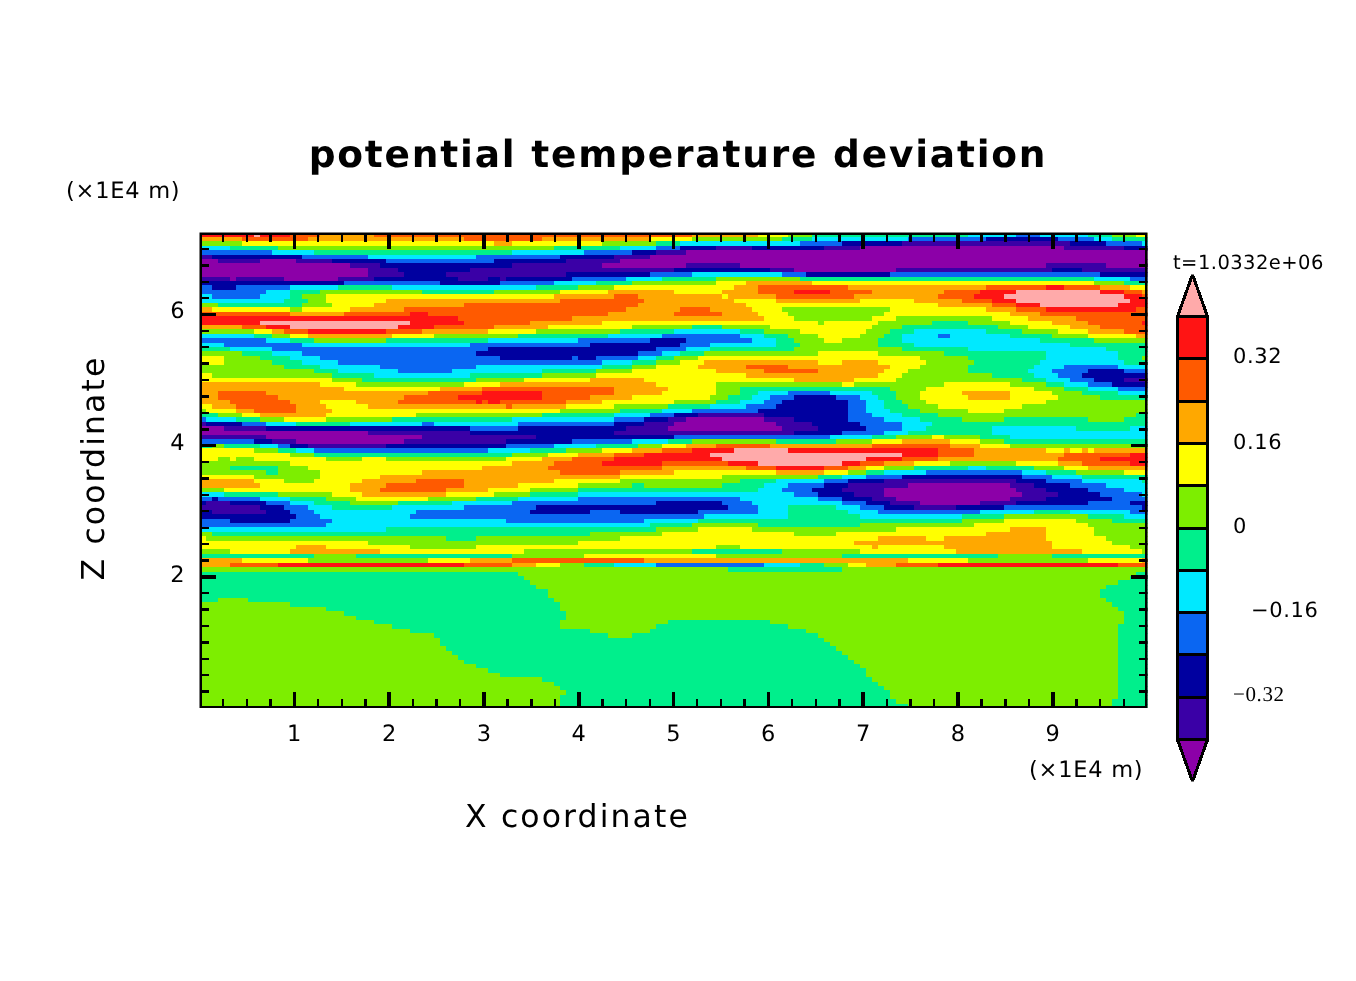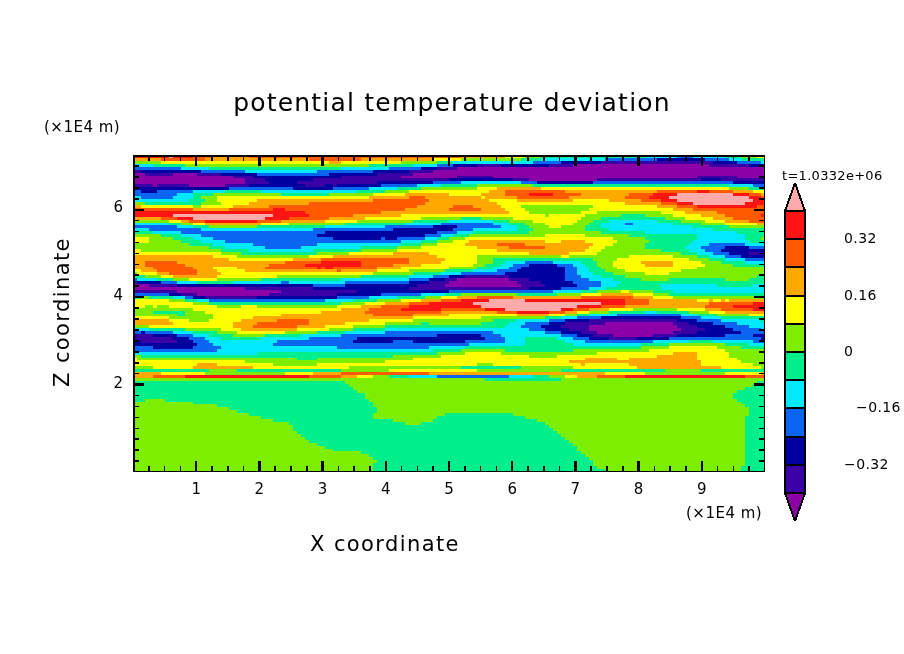--- a/index.html
+++ b/index.html
@@ -1,32 +1,32 @@
 <!DOCTYPE html>
 <html><head>
 <meta charset="utf-8">
 <style>
   html,body{margin:0;padding:0;background:#ffffff;}
   body{width:904px;height:654px;position:relative;overflow:hidden;
        font-family:"DejaVu Sans","Liberation Sans",sans-serif;color:#000;}
   .abs{position:absolute;}
   #title{left:0;top:88px;width:904px;text-align:center;font-size:25px;
-         letter-spacing:1.2px;font-weight:400;}
+         letter-spacing:1.2px;font-weight:700;}
   #unit-top{left:44px;top:118px;font-size:15px;letter-spacing:.5px;}
   #tstamp{left:782px;top:149px;font-size:13px;letter-spacing:.3px;margin-top:19px;}
   #unit-bottom{left:686px;top:504px;font-size:15px;letter-spacing:.5px;}
   #xlabel{left:0;top:532px;width:770px;text-align:center;font-size:21px;
           letter-spacing:1.4px;}
   #ylabel{left:-48px;top:300px;width:220px;text-align:center;font-size:21px;
           letter-spacing:1.4px;transform:rotate(-90deg);transform-origin:center;}
   #plotwrap{left:133px;top:155px;width:632px;height:317px;}
   #plotwrap svg{display:block;}
   #cbarwrap{left:780px;top:183px;width:30px;height:338px;}
-  .cb-lab{position:absolute;left:844px;font-size:14px;letter-spacing:.4px;
-          white-space:nowrap;}
+  .cb-lab{position:absolute;left:806px;font-size:14px;letter-spacing:.4px;
+          white-space:nowrap;padding-left:16px;}
   .xtick-lab{position:absolute;font-size:15px;text-align:center;width:30px;}
   .ytick-lab{position:absolute;font-size:15px;text-align:right;width:24px;}
 </style>
 </head>
 <body>
 
 <div id="title" class="abs">potential temperature deviation</div>
 <div id="unit-top" class="abs">(×1E4 m)</div>
 <div id="tstamp" class="abs">t=1.0332e+06</div>
 <div id="unit-bottom" class="abs">(×1E4 m)</div>
@@ -1481,14 +1481,14 @@
       <rect x="5" y="253.60" width="20" height="28.60" fill="#0000a0" stroke="#000" stroke-width="2"></rect>
       <rect x="5" y="281.80" width="20" height="28.60" fill="#3a00a6" stroke="#000" stroke-width="2"></rect>
       <polygon points="5,310.0 25,310.0 15,338" fill="#8c00a8" stroke="#000" stroke-width="2"></polygon>
     </svg>
 </div>
 <div id="cbarlabels">
     <div class="cb-lab" style="top: 230.2px;">0.32</div>
     <div class="cb-lab" style="top: 286.6px;">0.16</div>
     <div class="cb-lab" style="top: 343px;">0</div>
     <div class="cb-lab" style="top: 399.4px; margin-left: 12px;">−0.16</div>
-    <div class="cb-lab" style="top: 455.8px;">−0.32</div>
+    <div class="cb-lab" style="top: 455.8px; font-family: Liberation Serif, serif;">−0.32</div>
   </div>
 
 </body></html>

